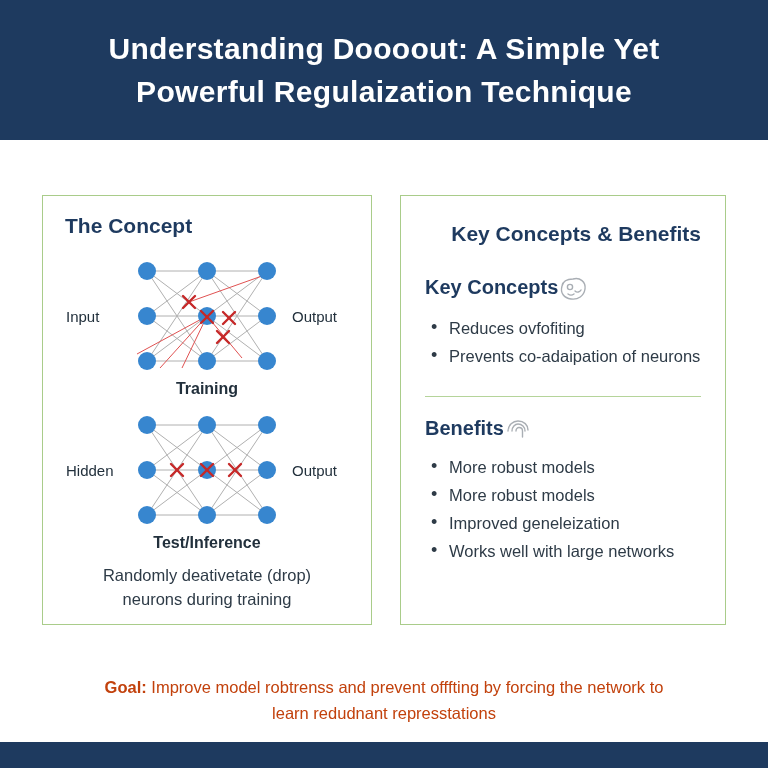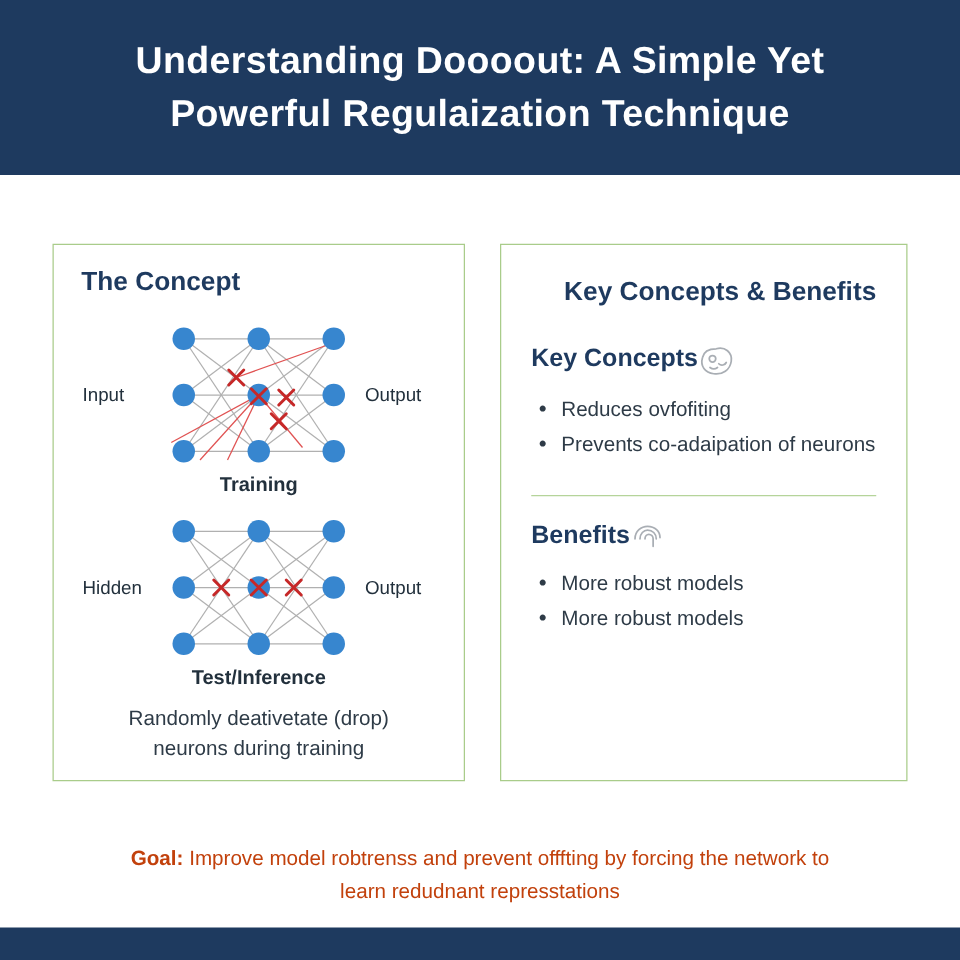--- a/index.html
+++ b/index.html
@@ -227,20 +227,22 @@
       <span>Benefits</span>
       <svg class="doodle" width="28" height="24" viewBox="0 0 28 24" fill="none" stroke="#a9aeb4" stroke-width="1.4" stroke-linecap="round">
         <path d="M4 14 c 0 -6, 5 -10, 10 -10 c 6 0, 10 4, 10 9"></path>
         <path d="M8 14 c 0 -4, 3 -7, 6 -7 c 4 0, 7 3, 7 7"></path>
         <path d="M12 14 c 0 -2, 1.5 -3.5, 3 -3.5 c 2 0, 3.5 1.5, 3.5 3.5 l 0 6"></path>
       </svg>
     </div>
     <ul class="bullets">
       <li>More robust models</li>
       <li>More robust models</li>
+      <li>Improved geneleization</li>
+      <li>Works well with large networks</li>
     </ul>
   </section>
 </main>
 
 <div class="goal">
   <span class="goal-label">Goal:</span><span> Improve model robtrenss and prevent offfting by forcing the network to</span><br>
   <span>learn redudnant represstations</span>
 </div>
 
 <div class="bottom-bar"></div>

